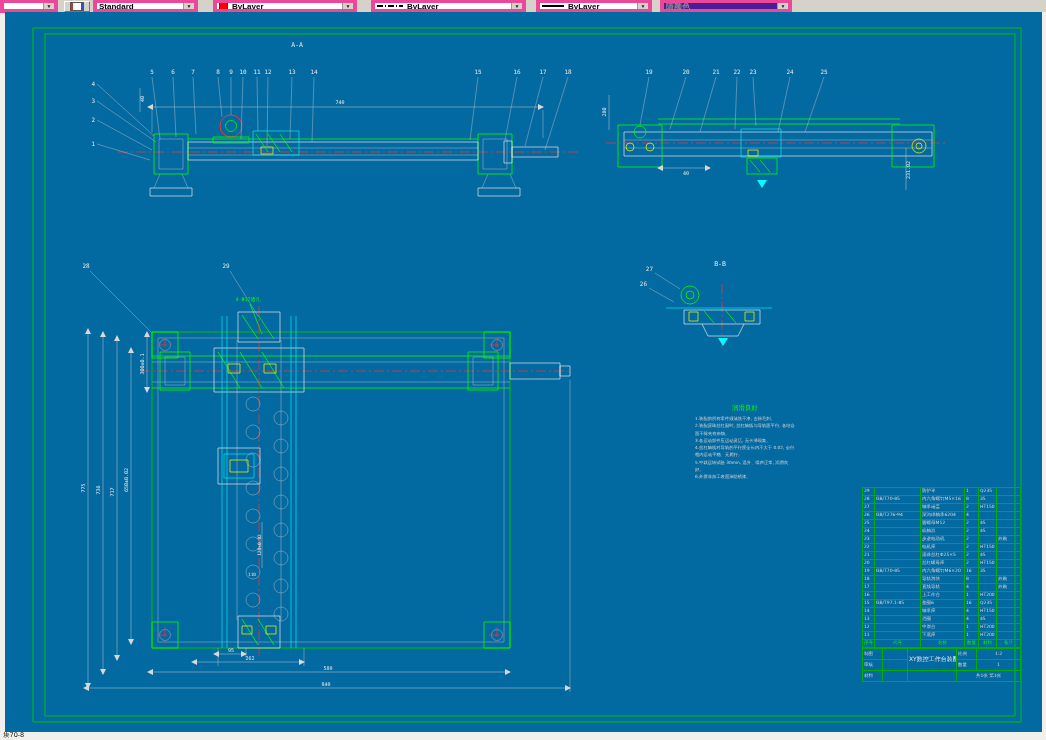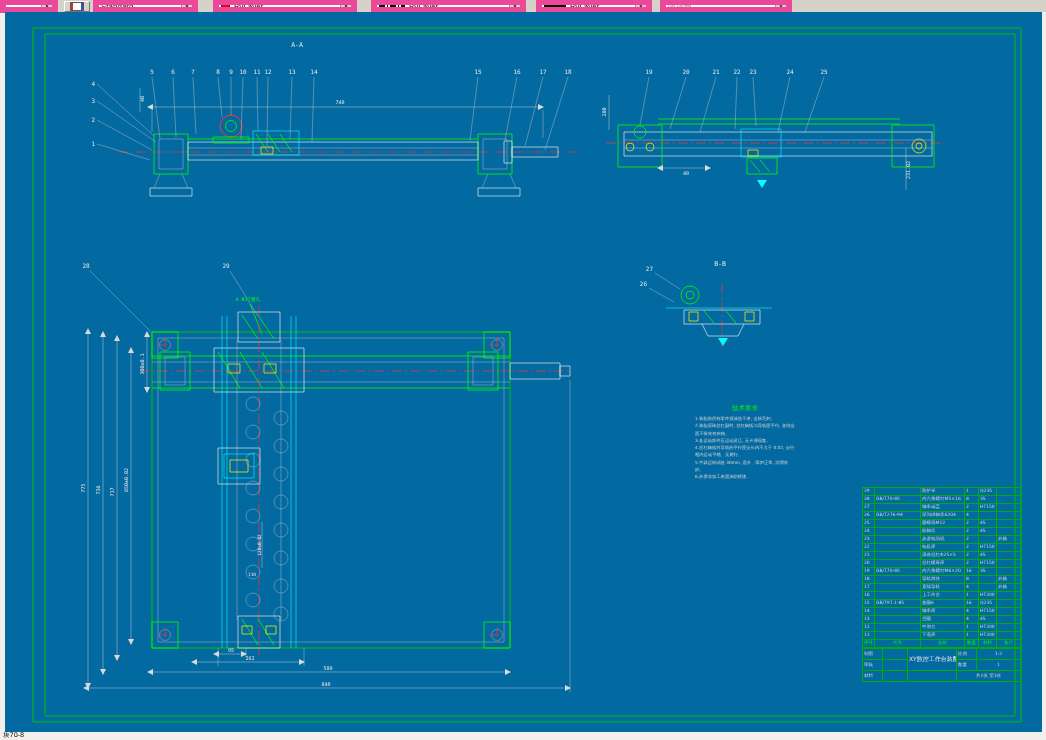--- a/index.html
+++ b/index.html
@@ -1,26 +1,26 @@
 <!DOCTYPE html>
 <html><head>
 <meta charset="utf-8">
 <style>
   html,body{margin:0;padding:0;background:#888;}
   .screen{position:relative;width:1046px;height:740px;background:#f2f0ec;overflow:hidden;
           font-family:"Liberation Sans",sans-serif;}
   
   .toolbar{position:absolute;left:0;top:0;width:1046px;height:12px;background:#d6d2c9;
            display:flex;align-items:center;}
-  .combo{height:14px;box-sizing:border-box;background:#fff;border:6px solid #ec4899;
-         display:flex;align-items:center;font-size:8px;color:#000;overflow:hidden;}
+  .combo{height:14px;box-sizing:border-box;background:#fff;border:4px solid #ec4899;
+         display:flex;align-items:center;font-size:8px;color:#000;overflow:hidden;font-weight:bold;}
   .combo .txt{padding-left:2px;white-space:nowrap;flex:1;overflow:hidden;}
   .combo .arrow{width:10px;align-self:stretch;background:#d6d2c9;border-left:1px solid #9a988f;
                 font-size:5px;display:flex;align-items:center;justify-content:center;color:#222;}
-  .combo.disabled{background:#ffffff;}
+  .combo.disabled{background:#4c1d95;}
   .combo.disabled .txt{color:#8a8a8a;}
   .tool-btn{height:11px;width:26px;box-sizing:border-box;margin-left:6px;background:#d6d2c9;
             border:1px solid #fff;border-right-color:#777;border-bottom-color:#777;
             display:flex;align-items:center;justify-content:center;padding:0;}
   .tb-icon{width:12px;height:7px;background:#fff;border:1px solid #555;
            box-shadow:inset 2px 0 0 #c93030, inset -2px 0 0 #3050c9;}
   .swatch{width:7px;height:7px;margin:0 2px;border:1px solid #333;flex:0 0 auto;}
   .lt-sample{width:26px;height:2px;margin:0 2px;flex:0 0 auto;
      background:repeating-linear-gradient(90deg,#000 0 6px,transparent 6px 8px,#000 8px 9px,transparent 9px 11px);}
   .lw-sample{width:22px;height:2px;margin:0 2px;background:#000;flex:0 0 auto;}
@@ -371,21 +371,21 @@
         <line x1="196" y1="662" x2="304" y2="662" class="dim" marker-start="url(#arS)" marker-end="url(#arE)"></line>
         <text class="dimt" x="250" y="660">262</text>
         <line x1="152" y1="672" x2="510" y2="672" class="dim" marker-start="url(#arS)" marker-end="url(#arE)"></line>
         <text class="dimt" x="328" y="670">580</text>
         <line x1="88" y1="688" x2="570" y2="688" class="dim" marker-start="url(#arS)" marker-end="url(#arE)"></line>
         <text class="dimt" x="326" y="686">840</text>
       </g>
     </svg>
 
     <div class="tech-notes">
-      <div class="tech-title">技术要求</div>
+      <div class="tech-title">润滑良好</div>
       <div>
           <div class="note-line">1.装配前所有零件须清洗干净, 去除毛刺。</div>
           <div class="note-line">2.装配滚珠丝杠副时, 丝杠轴线与导轨面平行, 各结合面不得夹有杂物。</div>
           <div class="note-line">3.各运动部件应运动灵活, 无卡滞现象。</div>
           <div class="note-line">4.丝杠轴线对导轨的平行度全长内不大于 0.02, 全行程内运动平稳、无爬行。</div>
           <div class="note-line">5.空载运转试验 30min, 温升、噪声正常, 润滑良好。</div>
           <div class="note-line">6.外露非加工表面涂防锈漆。</div>
         </div>
     </div>
 

